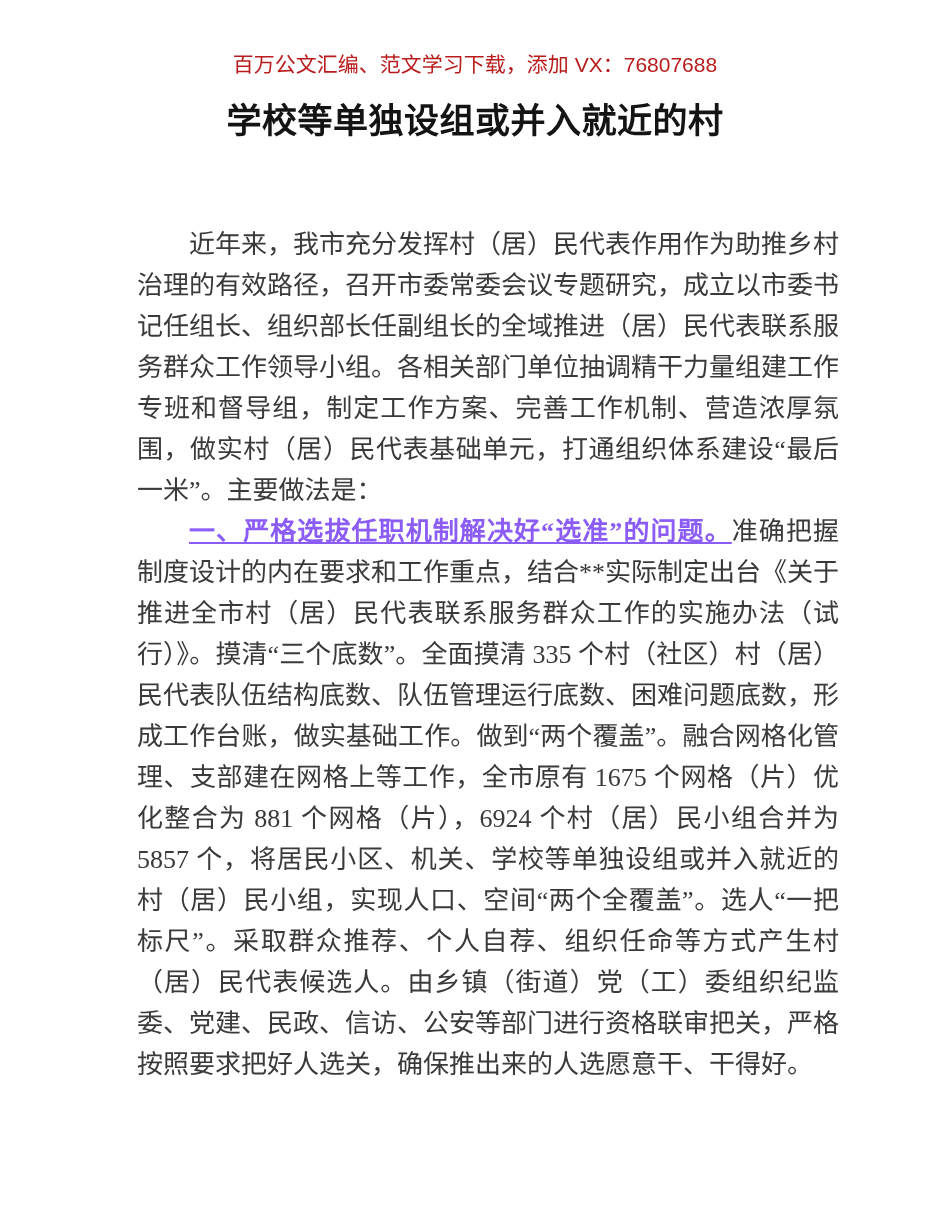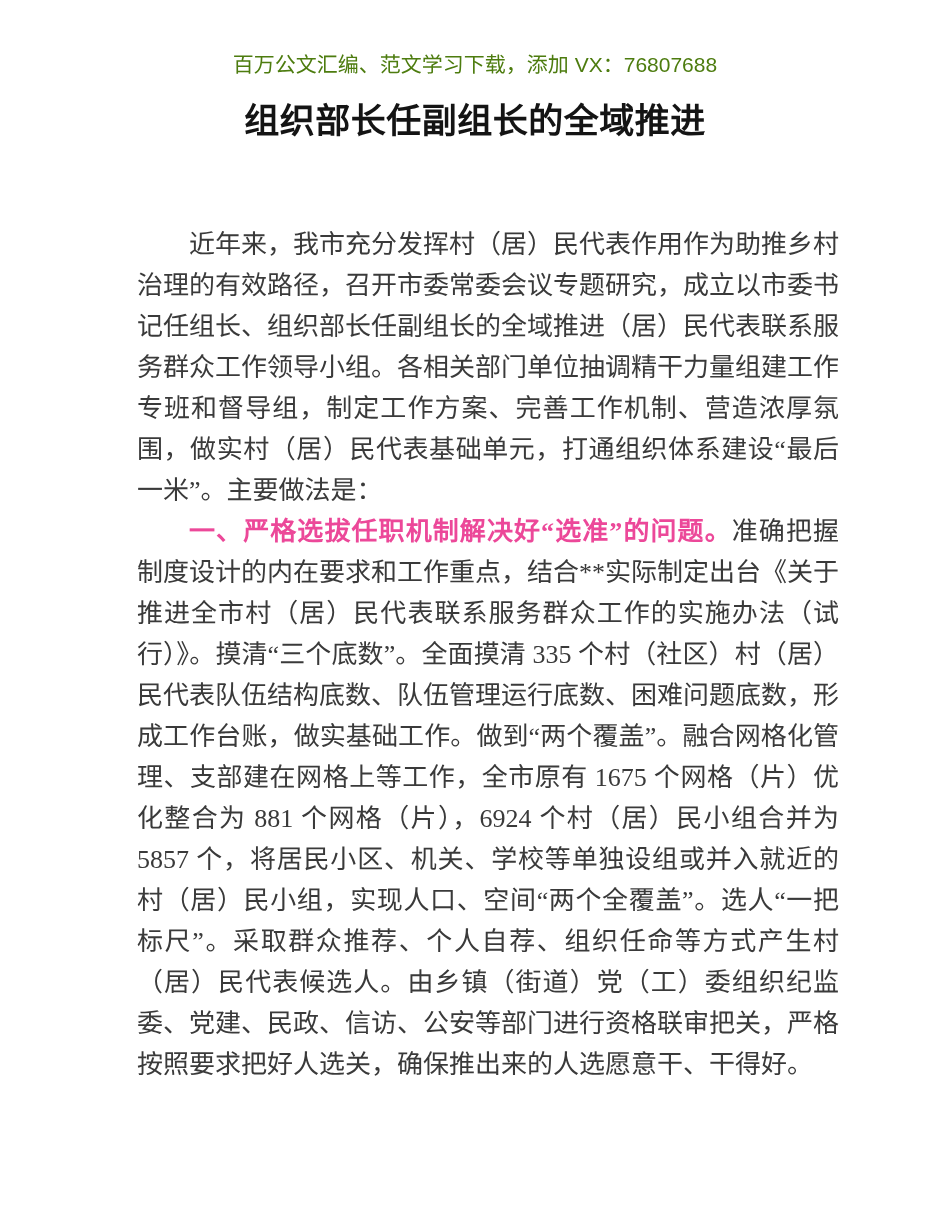--- a/index.html
+++ b/index.html
@@ -17,21 +17,21 @@
     width: 950px;
     height: 1230px;
     background: #ffffff;
   }
   .banner {
     padding-top: 52px;
     text-align: center;
     font-family: "Liberation Sans", sans-serif;
     font-size: 21px;
     line-height: 26px;
-    color: #4d7c0f;
+    color: #b91c1c;
     font-weight: 400;
   }
   .title {
     margin: 22px 0 0 0;
     text-align: center;
     font-family: "Liberation Serif", serif;
     font-weight: 700;
     font-size: 35px;
     line-height: 44px;
     color: #141414;
@@ -46,31 +46,32 @@
     font-family: "Liberation Serif", serif;
     font-size: 26px;
     line-height: 41px;
     color: #3a3a3a;
     text-align: justify;
     text-justify: inter-character;
     text-indent: 2em;
   }
   .lead {
     font-weight: 700;
-    color: #ec4899;
+    color: #8b5cf6;
+    text-decoration: underline;
   }
 </style>
 </head>
 <body>
 
 <div class="page">
 
   <div class="banner">百万公文汇编、范文学习下载，添加 VX：76807688</div>
 
-  <h1 class="title">组织部长任副组长的全域推进</h1>
+  <h1 class="title">学校等单独设组或并入就近的村</h1>
 
   <div class="content">
 
     <p class="para"><span>近年来，我市充分发挥村（居）民代表作用作为助推乡村治理的有效路径，召开市委常委会议专题研究，成立以市委书记任组长、组织部长任副组长的全域推进（居）民代表联系服务群众工作领导小组。各相关部门单位抽调精干力量组建工作专班和督导组，制定工作方案、完善工作机制、营造浓厚氛围，做实村（居）民代表基础单元，打通组织体系建设“最后一米”。主要做法是：</span></p>
 
     <p class="para"><span class="lead">一、严格选拔任职机制解决好“选准”的问题。</span><span>准确把握制度设计的内在要求和工作重点，结合**实际制定出台《关于推进全市村（居）民代表联系服务群众工作的实施办法（试行）》。摸清“三个底数”。全面摸清 335 个村（社区）村（居）民代表队伍结构底数、队伍管理运行底数、困难问题底数，形成工作台账，做实基础工作。做到“两个覆盖”。融合网格化管理、支部建在网格上等工作，全市原有 1675 个网格（片）优化整合为 881 个网格（片），6924 个村（居）民小组合并为 5857 个，将居民小区、机关、学校等单独设组或并入就近的村（居）民小组，实现人口、空间“两个全覆盖”。选人“一把标尺”。采取群众推荐、个人自荐、组织任命等方式产生村（居）民代表候选人。由乡镇（街道）党（工）委组织纪监委、党建、民政、信访、公安等部门进行资格联审把关，严格按照要求把好人选关，确保推出来的人选愿意干、干得好。</span></p>
 
   </div>
 
 </div>

